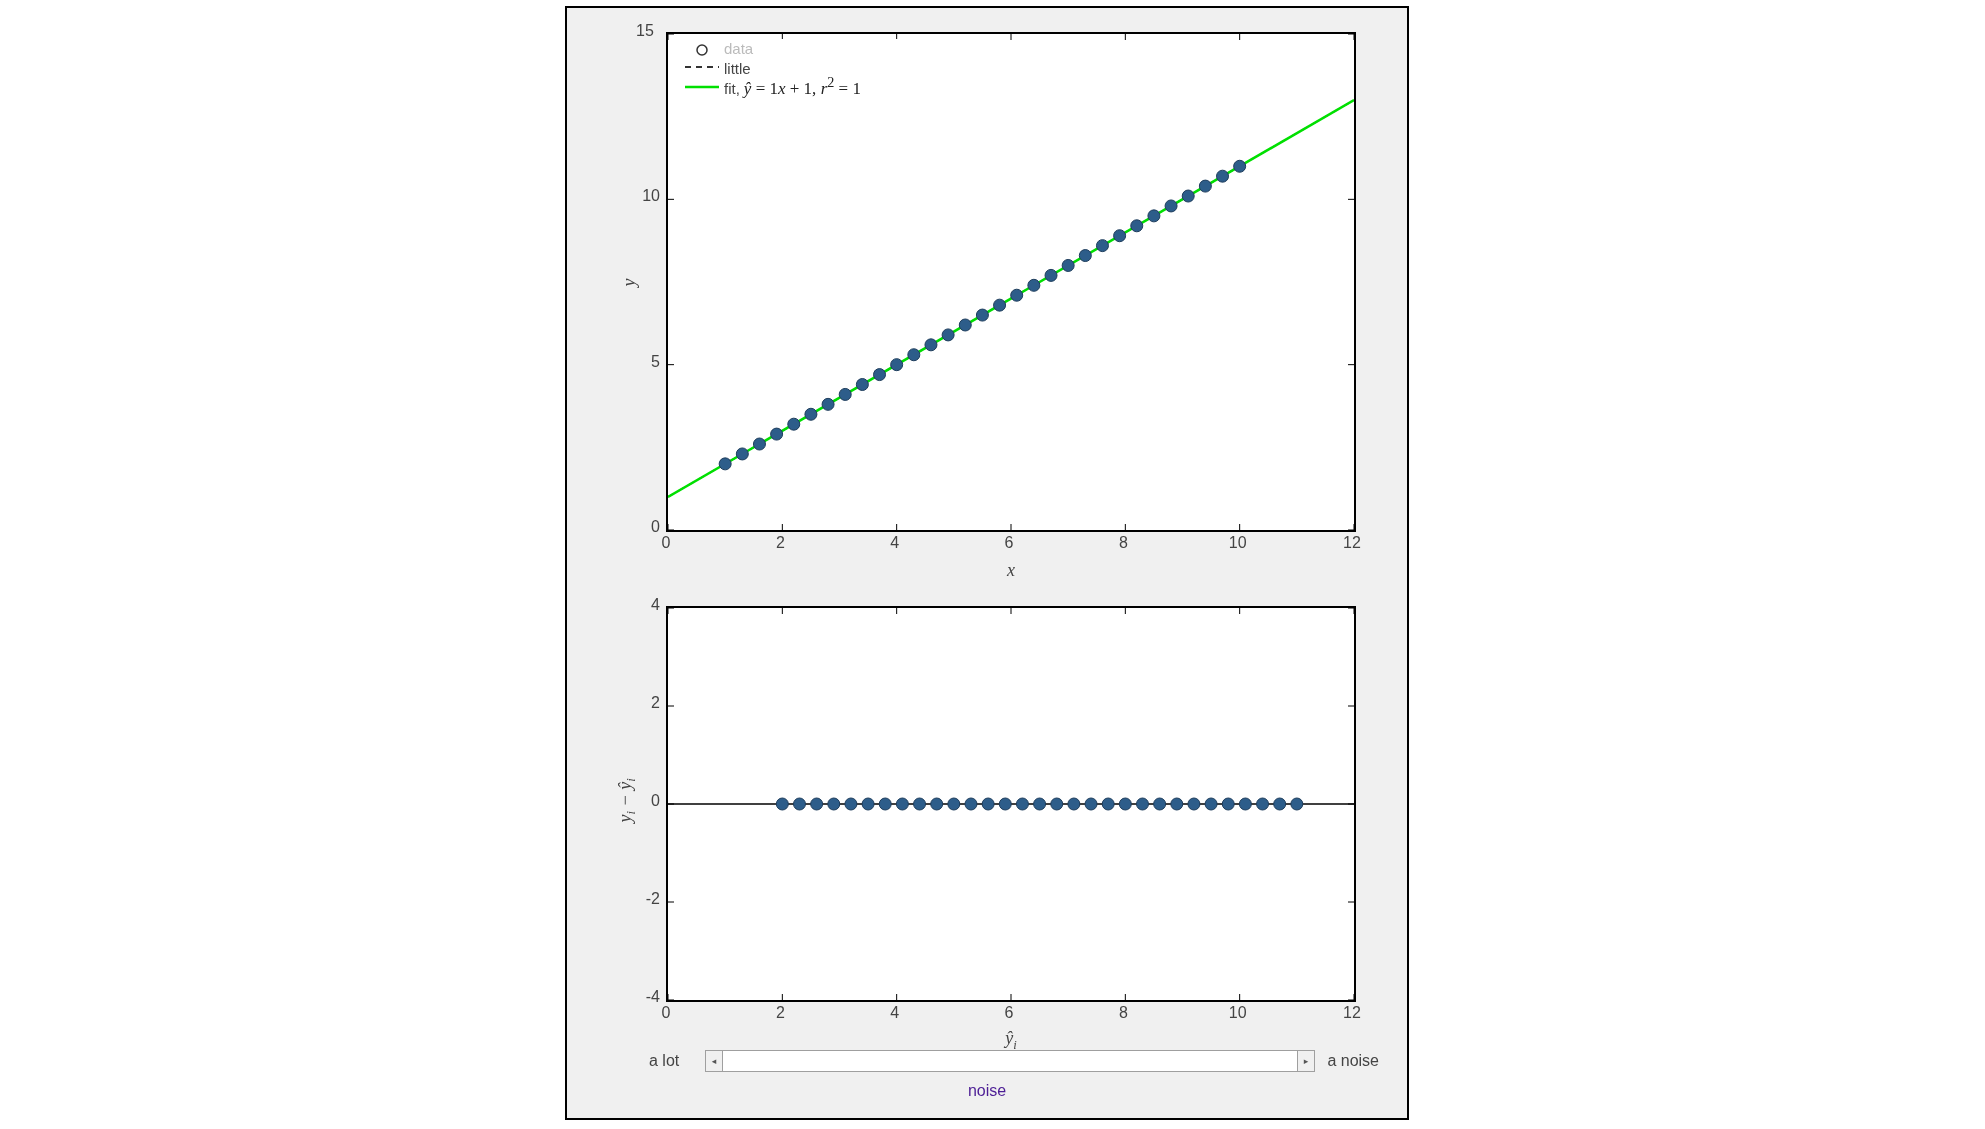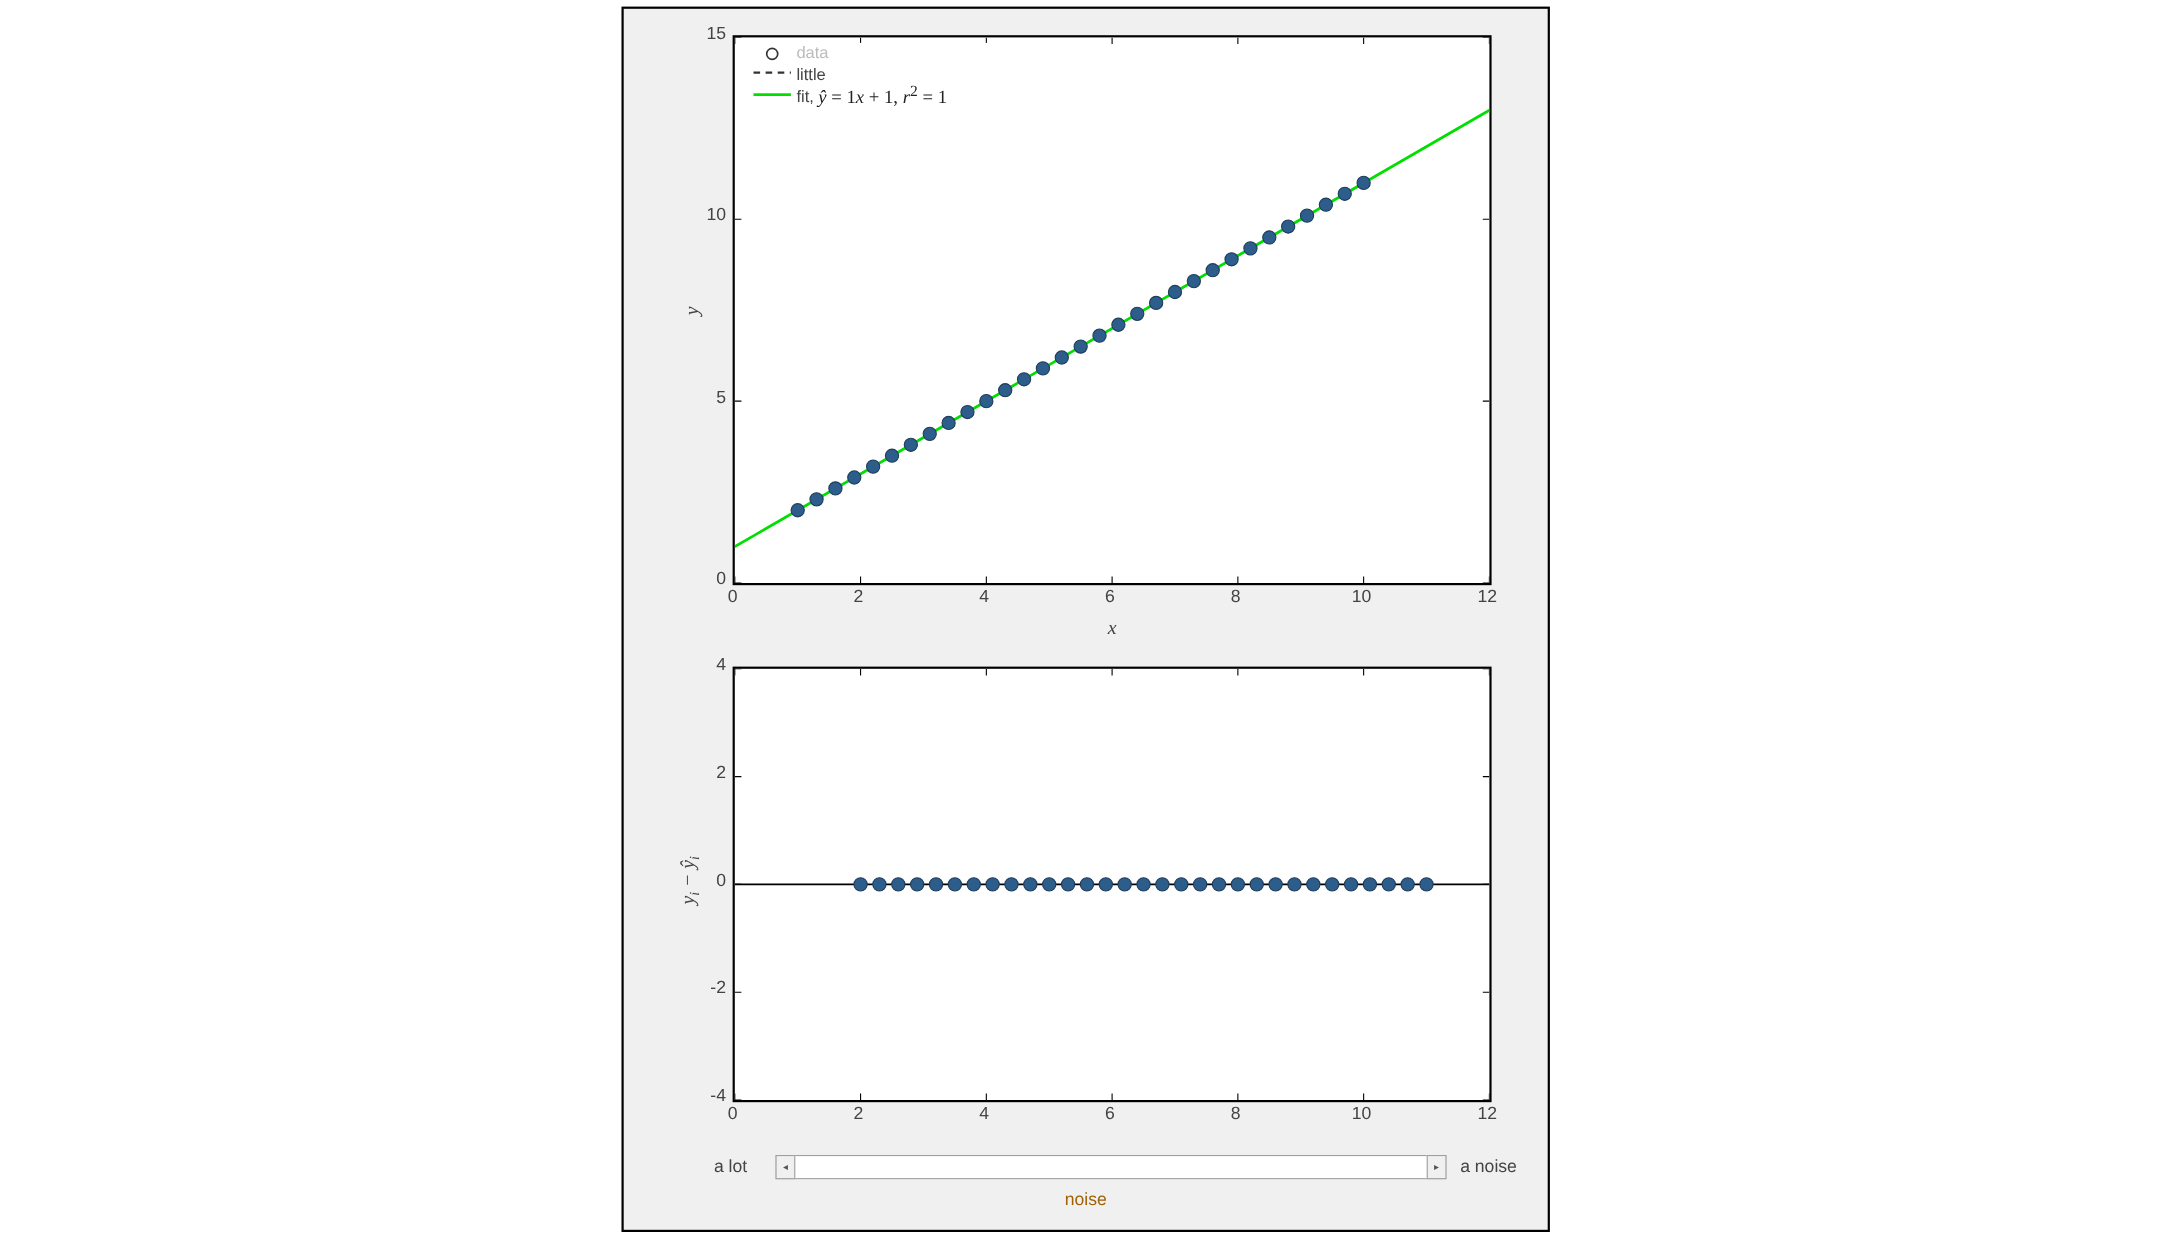--- a/index.html
+++ b/index.html
@@ -141,21 +141,21 @@
   }
   .slider-btn.left  { left: -1px; }
   .slider-btn.right { right: -1px; }
   .noise-lbl {
     position: absolute;
     left: 0;
     right: 0;
     top: 1074px;
     text-align: center;
     font-size: 16px;
-    color: #a16207;
+    color: #4c1d95;
   }
   
   circle.data-point {
     fill: #2d5d8a;
     stroke: #1e3d5c;
     stroke-width: 1;
   }
   circle.data-point2 {
     fill: #2d5d8a;
     stroke: #1e3d5c;
@@ -319,20 +319,23 @@
           <circle cx="543.0833333333333" cy="196" r="6" class="data-point2"></circle>
           <circle cx="560.2333333333333" cy="196" r="6" class="data-point2"></circle>
           <circle cx="577.3833333333333" cy="196" r="6" class="data-point2"></circle>
           <circle cx="594.5333333333333" cy="196" r="6" class="data-point2"></circle>
           <circle cx="611.6833333333333" cy="196" r="6" class="data-point2"></circle>
           <circle cx="628.8333333333333" cy="196" r="6" class="data-point2"></circle>
         </svg>
     </div>
     <div id="xticks2"></div>
     <div id="yticks2"></div>
+    <div class="xlabel" style="left:99px;top:1020px;width:690px;font-style:italic;">
+      <span style="font-family:'Times New Roman',serif;font-style:italic;">ŷ<sub style="font-size:0.7em;">i</sub></span>
+    </div>
     <div class="ylabel" style="left:30px;top:780px;width:60px;">
       <span style="font-family:'Times New Roman',serif;font-style:italic;">y<sub style="font-size:0.7em;">i</sub> − ŷ<sub style="font-size:0.7em;">i</sub></span>
     </div>
 
     <div class="slider-row">
       <span class="slider-lbl lot">a lot</span>
       <div class="slider">
         <div class="slider-btn left">◂</div>
         <div class="slider-btn right">▸</div>
       </div>
@@ -343,21 +346,21 @@
   <div class="tick-label" style="left: 84px; top: 526px; width: 30px;">0</div>
       <div class="tick-label" style="left: 198.333px; top: 526px; width: 30px;">2</div>
       <div class="tick-label" style="left: 312.667px; top: 526px; width: 30px;">4</div>
       <div class="tick-label" style="left: 427px; top: 526px; width: 30px;">6</div>
       <div class="tick-label" style="left: 541.333px; top: 526px; width: 30px;">8</div>
       <div class="tick-label" style="left: 655.667px; top: 526px; width: 30px;">10</div>
       <div class="tick-label" style="left: 770px; top: 526px; width: 30px;">12</div>
       <div class="tick-label" style="left: 63px; top: 510px; width: 30px; text-align: right;">0</div>
       <div class="tick-label" style="left: 63px; top: 344.667px; width: 30px; text-align: right;">5</div>
       <div class="tick-label" style="left: 63px; top: 179.333px; width: 30px; text-align: right;">10</div>
-      <div class="tick-label" style="left: 63px; top: 14px; width: 30px; text-align: right;">15</div>
+      <div class="tick-label" style="left: 63px; top: 14px; width: 30px; text-align: center;">15</div>
       <div class="tick-label" style="left: 84px; top: 996px; width: 30px;">0</div>
       <div class="tick-label" style="left: 198.333px; top: 996px; width: 30px;">2</div>
       <div class="tick-label" style="left: 312.667px; top: 996px; width: 30px;">4</div>
       <div class="tick-label" style="left: 427px; top: 996px; width: 30px;">6</div>
       <div class="tick-label" style="left: 541.333px; top: 996px; width: 30px;">8</div>
       <div class="tick-label" style="left: 655.667px; top: 996px; width: 30px;">10</div>
       <div class="tick-label" style="left: 770px; top: 996px; width: 30px;">12</div>
       <div class="tick-label" style="left: 63px; top: 980px; width: 30px; text-align: right;">-4</div>
       <div class="tick-label" style="left: 63px; top: 882px; width: 30px; text-align: right;">-2</div>
       <div class="tick-label" style="left: 63px; top: 784px; width: 30px; text-align: right;">0</div>

